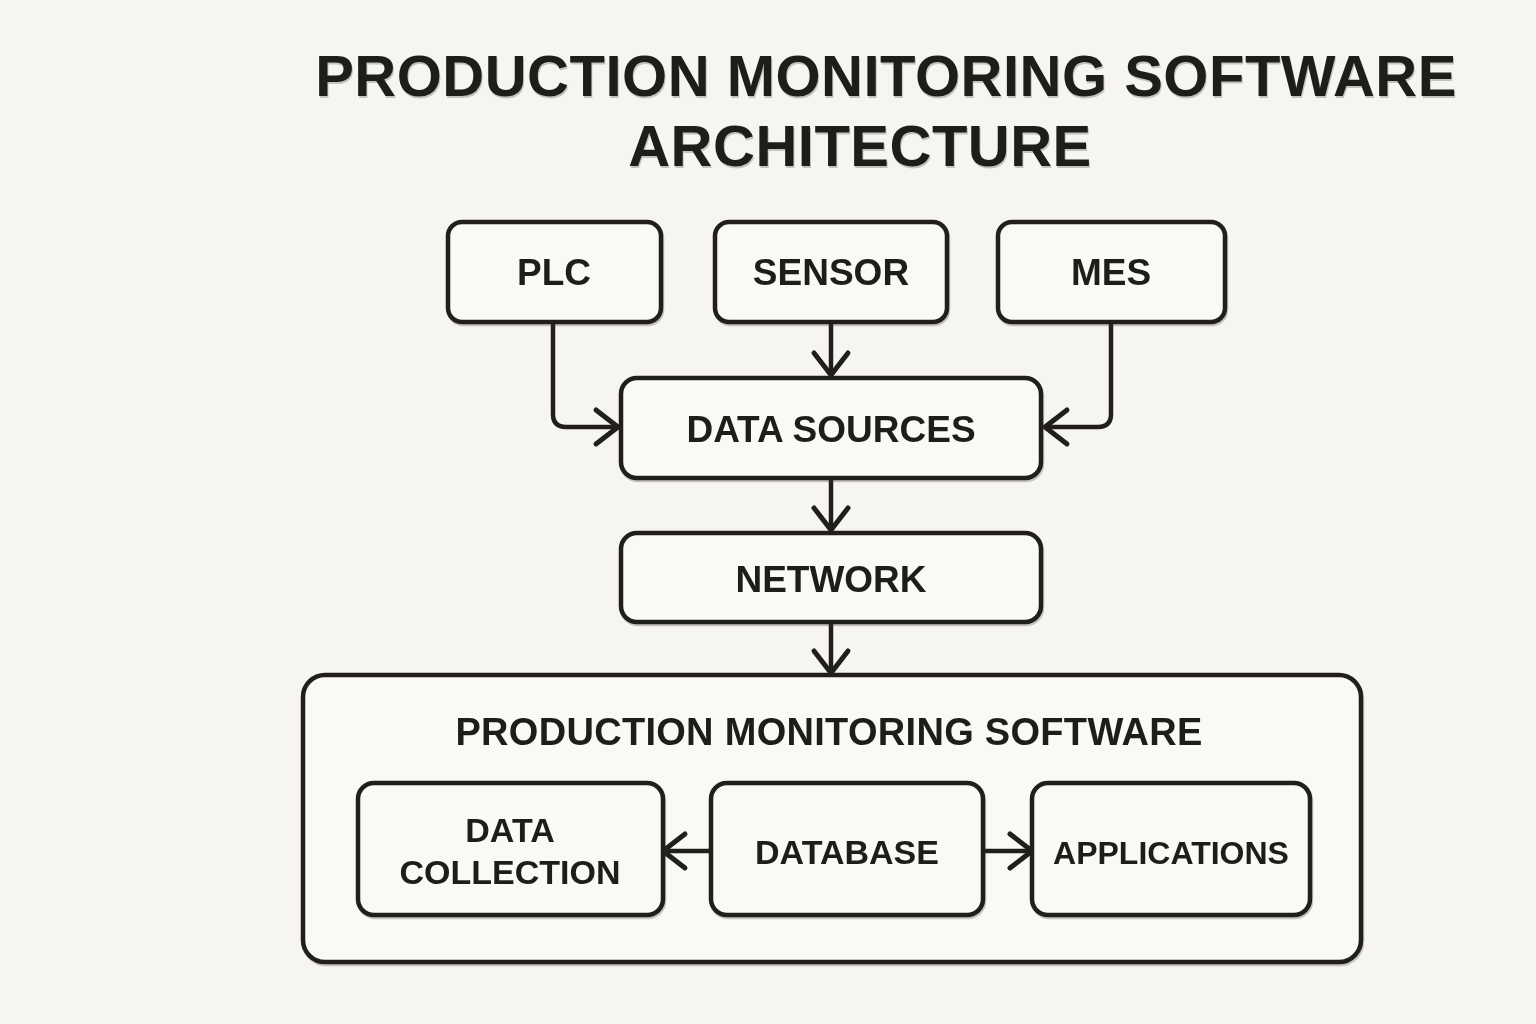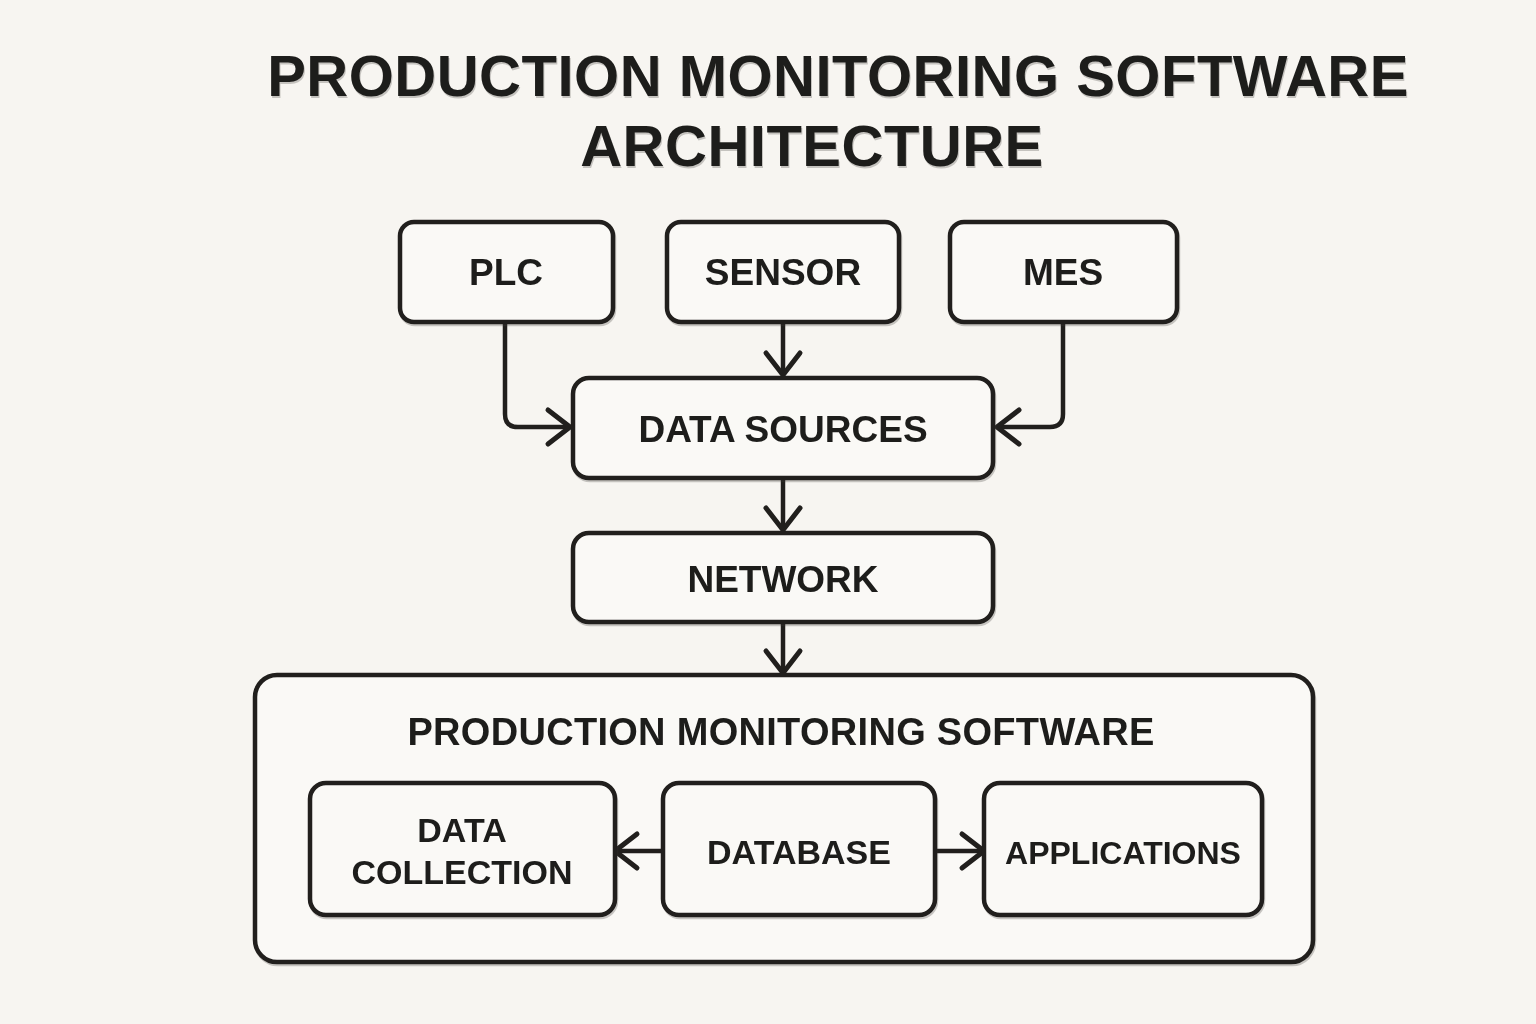--- a/index.html
+++ b/index.html
@@ -11,20 +11,21 @@
     width: 1536px;
     height: 1024px;
     overflow: hidden;
     font-family: "Liberation Sans", sans-serif;
   }
   #stage {
     position: relative;
     width: 1376px;
     height: 1024px;
     background: #f7f5f1;
+    margin-left: 48px;
   }
   svg.diagram {
     position: absolute;
     inset: 0;
     width: 1536px;
     height: 1024px;
     display: block;
   }
   .title-text {
     font-family: "Liberation Sans Narrow", "Liberation Sans", sans-serif;

